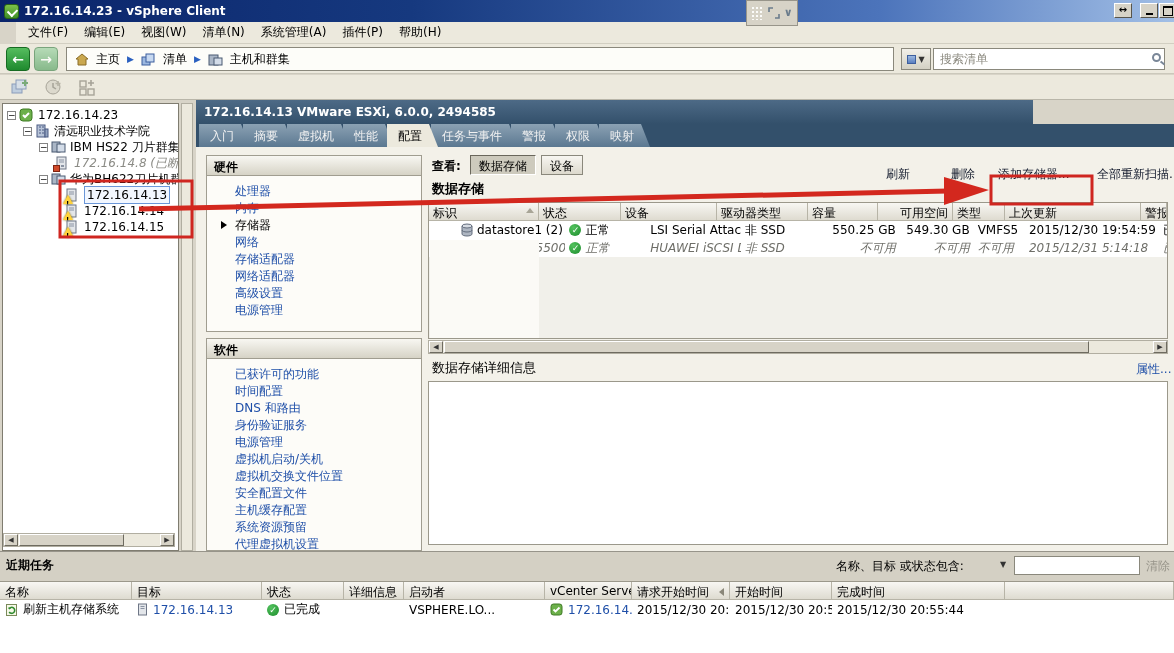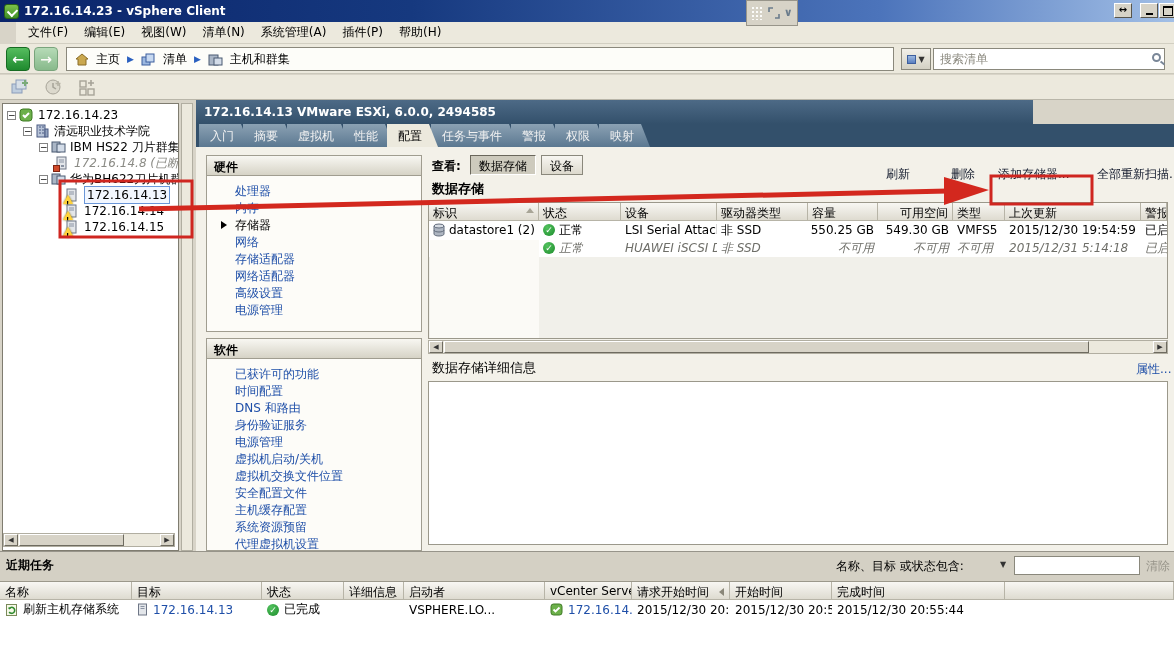--- a/index.html
+++ b/index.html
@@ -111,21 +111,21 @@
 
   .ds-title { position:absolute; left:432px; top:180px; font-size:13px; font-weight:bold; color:#000; }
   .top-link { position:absolute; top:166px; color:#0f172a; white-space:nowrap; cursor:pointer; }
 
   .ds-table { position:absolute; left:428px; top:202px; width:740px; height:137px; border:1px solid #9b988b; background:#f1f0ea; }
   .ds-hrow { display:flex; height:18px; }
   .ds-hcell { background:linear-gradient(#f8f7f3,#dedbd0); border-right:1px solid #b7b4a7; border-bottom:1px solid #b7b4a7;
     padding:2px 4px; font-weight:normal; color:#000; white-space:nowrap; overflow:hidden; position:relative; }
   .sort-asc { position:absolute; right:4px; top:5px; width:0; height:0;
     border-left:4px solid transparent; border-right:4px solid transparent; border-bottom:5px solid #a8a597; }
-  .ds-row { display:flex; height:18px; background:#fff; }
+  .ds-row { display:flex; height:18px; background:#fff;padding-left:28px; }
   .ds-cell { padding:1px 4px; white-space:nowrap; overflow:hidden; display:flex; align-items:center; gap:4px; color:#000; }
   .num { justify-content:flex-end; }
   .ds-row.inactive .ds-cell { color:#6e6e68; font-style:italic; }
   .col1-strip { position:absolute; left:1px; top:37px; width:109px; height:98px; background:#fbfaf6; }
 
   .check-icon { display:inline-block; width:12px; height:12px; border-radius:50%;
     background:radial-gradient(circle at 35% 30%,#52c25e,#1d8c2c); color:#fff; font-size:9px;
     line-height:12px; text-align:center; flex:0 0 auto; }
 
   .hscroll { position:absolute; left:428px; top:340px; width:740px; height:14px; background:#ece9dd; border:1px solid #b1aea1; }

